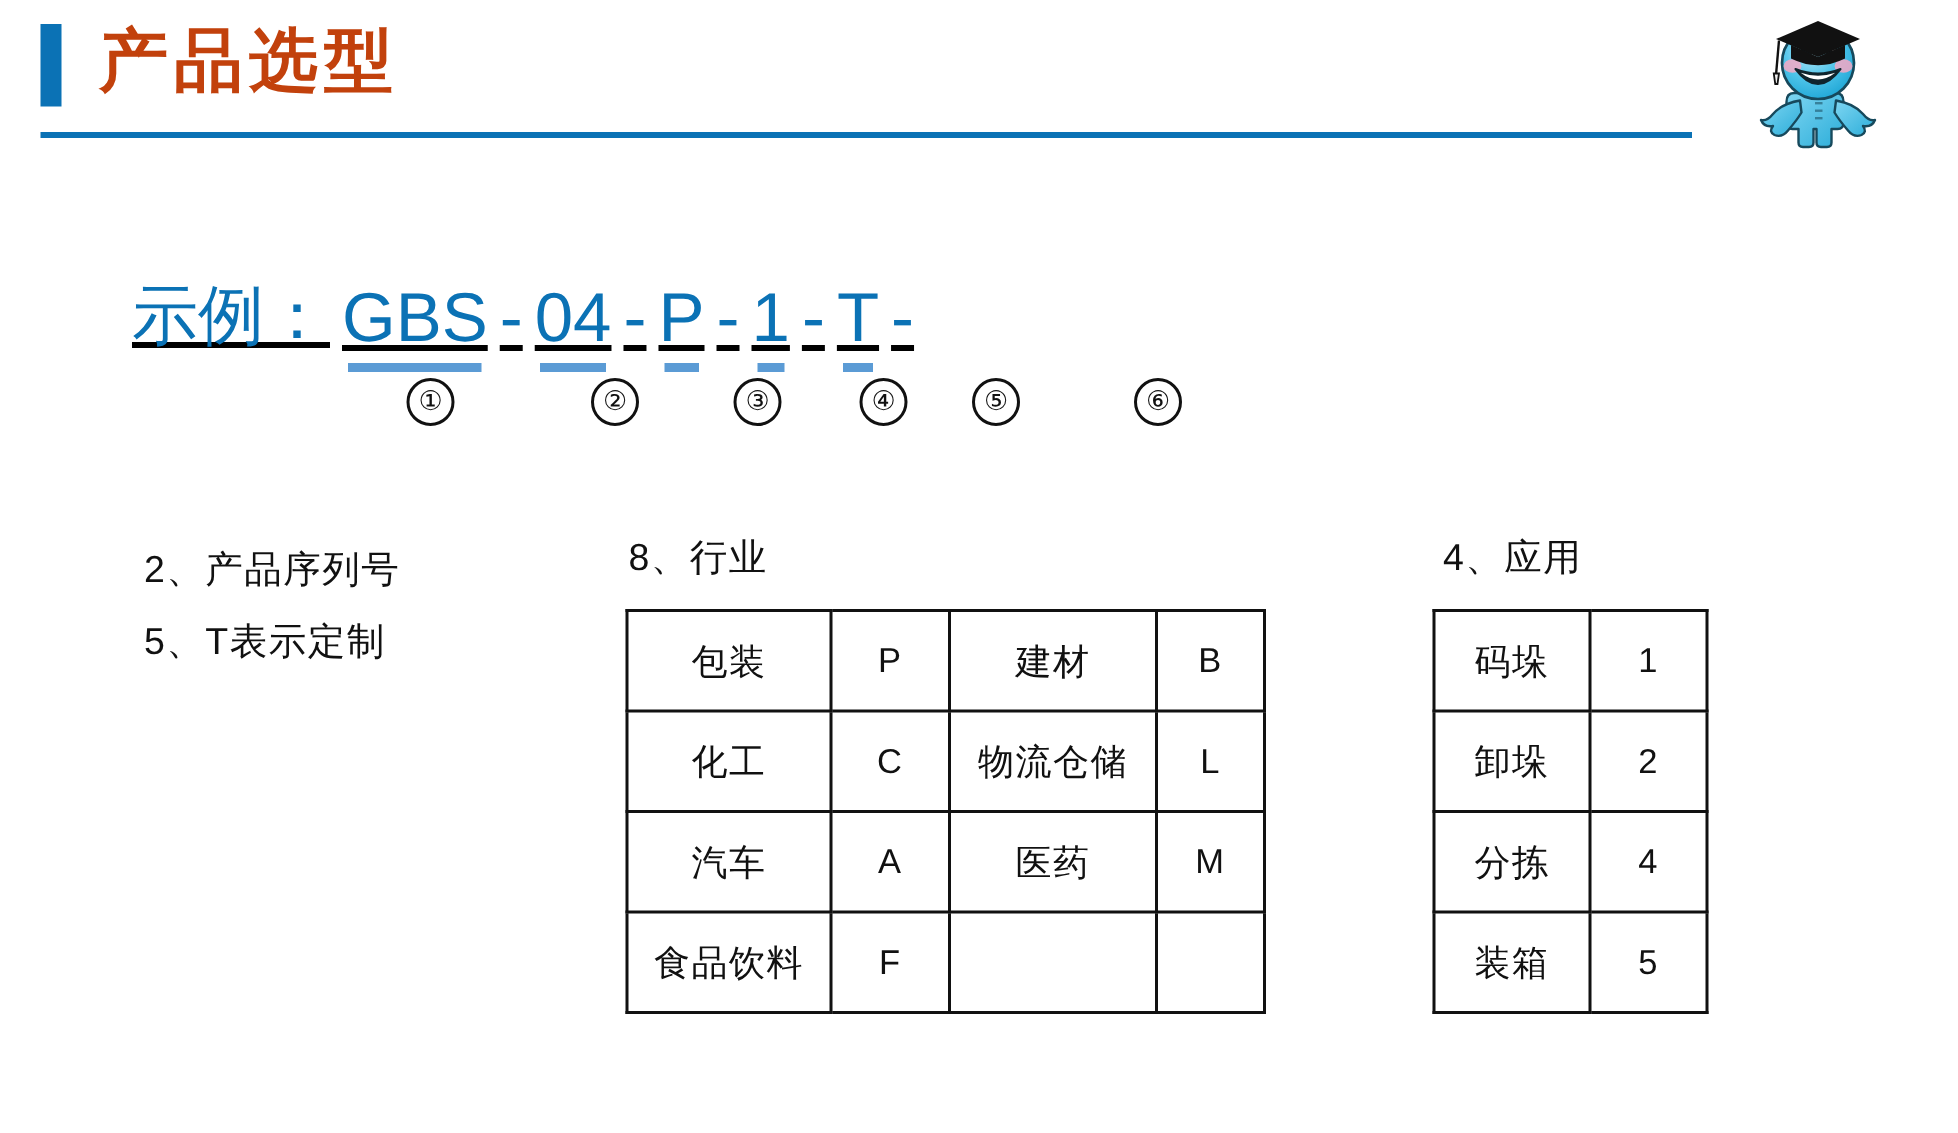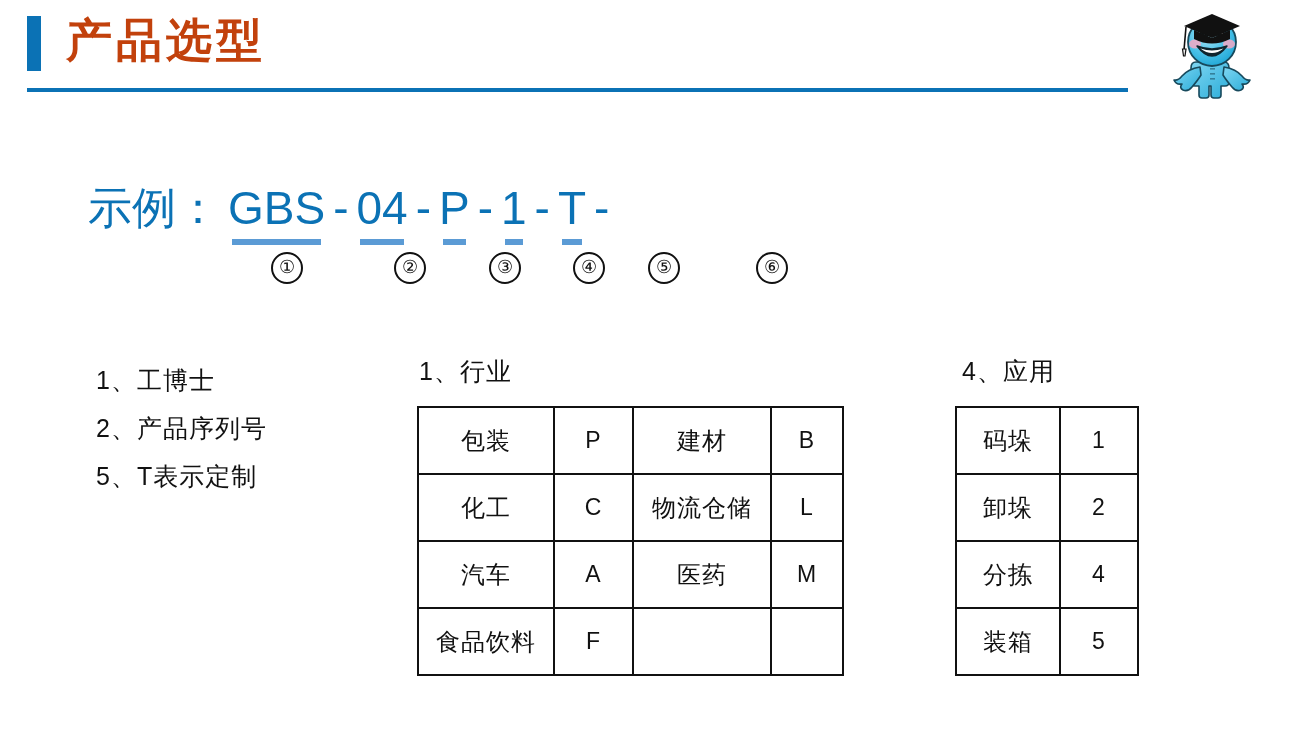--- a/index.html
+++ b/index.html
@@ -54,22 +54,23 @@
     width: 104px;
     height: 96px;
   }
 
   
   #example-row {
     position: absolute;
     left: 88px;
     top: 178px;
     display: flex;
-    align-items: center;
+    align-items: flex-end;
     height: 60px;
+    text-decoration: underline;
   }
   .ex-label {
     font-size: 44px;
     color: #0B72B5;
     line-height: 54px;
     white-space: nowrap;
     letter-spacing: 0px;
     margin-right: 8px;
   }
   .ex-seg {
@@ -253,26 +254,25 @@
 </div>
 
 <div class="circle-marker" style="left:271px">①</div>
 <div class="circle-marker" style="left:394px">②</div>
 <div class="circle-marker" style="left:489px">③</div>
 <div class="circle-marker" style="left:573px">④</div>
 <div class="circle-marker" style="left:648px">⑤</div>
 <div class="circle-marker" style="left:756px">⑥</div>
 
 <div id="legend-list">
-  <div class="legend-item">1、工博士</div>
   <div class="legend-item">2、产品序列号</div>
   <div class="legend-item">5、T表示定制</div>
 </div>
 
-<div class="section-heading" id="heading-industry">1、行业</div>
+<div class="section-heading" id="heading-industry">8、行业</div>
 <table class="grid" id="table-industry">
   <tbody>
     <tr>
       <td class="c-name">包装</td>
       <td class="c-code">P</td>
       <td class="c-name2">建材</td>
       <td class="c-code2">B</td>
     </tr>
     <tr>
       <td class="c-name">化工</td>

